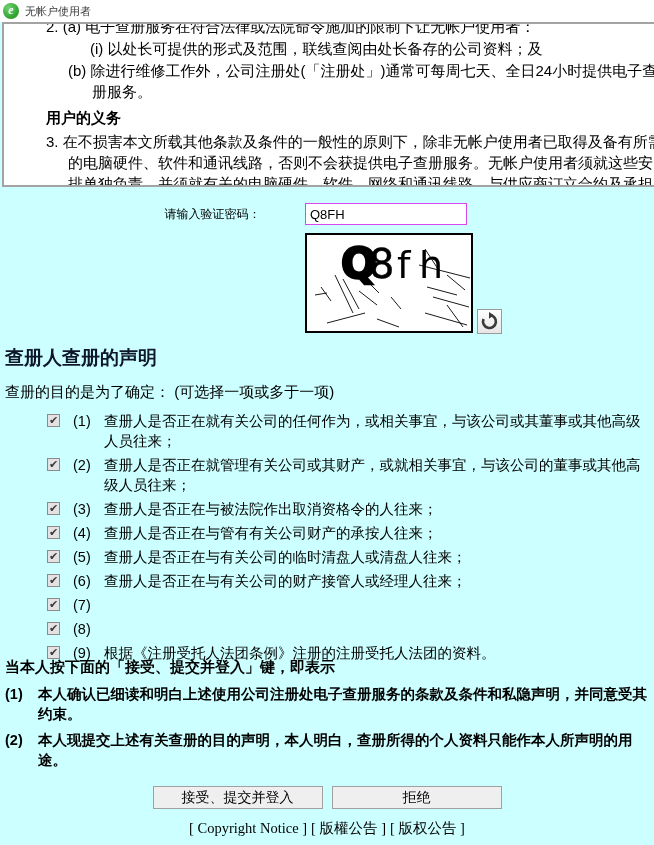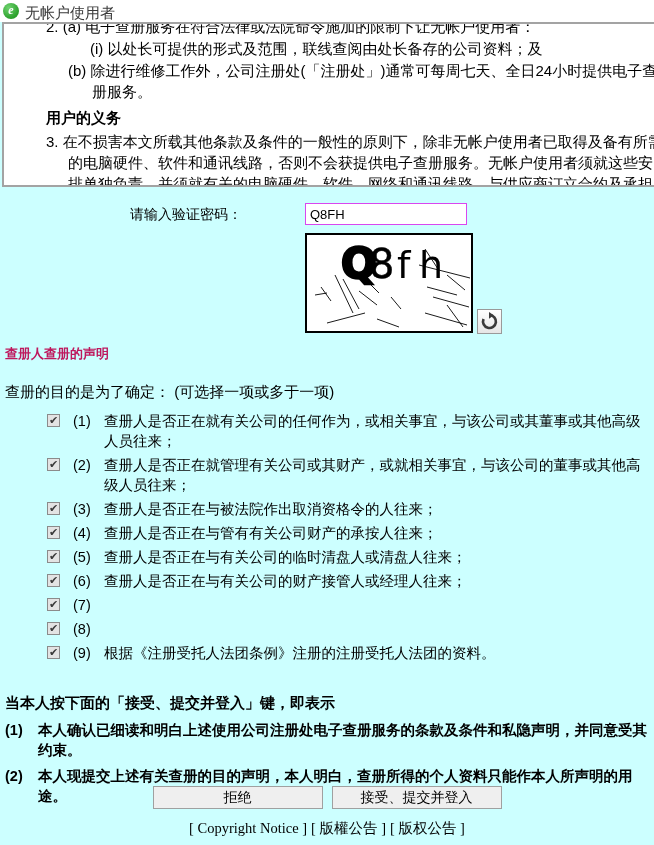--- a/index.html
+++ b/index.html
@@ -9,69 +9,69 @@
     font-family:"Liberation Sans","DejaVu Sans",sans-serif;
     color:#000;
   }
   
   .titlebar{position:absolute;top:0;left:0;width:654px;height:22px;background:#ffffff;}
   .app-icon{
     position:absolute;left:3px;top:3px;width:16px;height:16px;border-radius:50%;
     background:radial-gradient(circle at 35% 30%,#6fd36f,#2ca02c 70%);
     color:#fff;font:italic bold 12px/15px "Liberation Serif",serif;text-align:center;
   }
-  .title-text{position:absolute;left:25px;top:4px;font-size:15px;color:#3a3a3a;}
+  .title-text{position:absolute;left:25px;top:4px;font-size:11px;color:#3a3a3a;}
   
   .terms{
     position:absolute;left:2px;top:22px;width:644px;height:161px;
     background:#fff;border:2px solid #a3a3a3;display:flex;overflow:hidden;padding-left:36px;
   }
   .terms-content{flex:1;overflow:hidden;padding:0 4px 0 6px;font-size:15px;line-height:21px;}
   .terms-inner{margin-top:-8px;}
   .tl{margin:0 0 1px 0;}
   .tl-num2{padding-left:46px;text-indent:-46px;}
   .tl-sub{padding-left:70px;text-indent:-26px;}
   .tl-subb{padding-left:46px;text-indent:-24px;}
   .tl-heading{font-weight:bold;margin:5px 0 3px 0;}
   .tl-num{padding-left:22px;text-indent:-22px;}
   .terms-scroll{width:17px;background:#f3f3f3;position:relative;flex:none;}
   .scroll-down{
     position:absolute;bottom:1px;left:0;width:17px;height:15px;text-align:center;
     font-size:8px;line-height:15px;color:#5a5a5a;cursor:default;
   }
   
-  .cap-label{position:absolute;left:130px;top:206px;width:165px;text-align:left;font-size:14px;}
+  .cap-label{position:absolute;left:130px;top:206px;width:165px;text-align:center;font-size:12px;}
   .cap-input{
     position:absolute;left:305px;top:203px;width:152px;height:18px;
     border:1px solid #d946ef;padding:1px 4px;font-size:13px;
     font-family:"Liberation Sans","DejaVu Sans",sans-serif;background:#fff;
   }
   .cap-img{
     position:absolute;left:305px;top:233px;width:164px;height:96px;
     background:#fff;border:2px solid #000;
   }
   .cap-refresh{
     position:absolute;left:477px;top:309px;width:25px;height:25px;
     border:1px solid #9a9a9a;background:linear-gradient(#fefefe,#e6e6e6);
     display:flex;align-items:center;justify-content:center;cursor:pointer;padding:0;
   }
   
-  .decl-heading{position:absolute;left:5px;top:345px;font-size:13px;font-weight:bold;color:#be185d;}
+  .decl-heading{position:absolute;left:5px;top:345px;font-size:19px;font-weight:bold;color:#0f172a;}
   .decl-intro{position:absolute;left:5px;top:383px;font-size:15px;}
   .purpose-list{position:absolute;left:0;top:411px;width:654px;}
   .prow{display:flex;align-items:flex-start;margin-bottom:4px;font-size:14.5px;line-height:20px;}
   .cb{
     flex:none;margin-left:47px;margin-top:3px;width:13px;height:13px;box-sizing:border-box;
     background:#E3E3E3;border:1px solid #8b8b8b;color:#3a3a3a;
     font-size:11px;line-height:11px;text-align:center;cursor:default;
   }
   .pnum{flex:none;margin-left:13px;width:31px;}
   .ptext{flex:none;width:543px;}
   
-  .agreement{position:absolute;left:5px;top:694px;width:645px;}
+  .agreement{position:absolute;left:5px;top:658px;width:645px;}
   .agr-h{font-size:15px;font-weight:bold;margin-bottom:7px;}
   .arow{display:flex;font-size:14.5px;font-weight:bold;line-height:20px;margin-bottom:6px;}
   .anum{flex:none;width:33px;}
   .atext{flex:1;}
   
   .btn-row{position:absolute;left:0;top:786px;width:654px;display:flex;justify-content:center;gap:9px;}
   .btn{
     width:170px;height:23px;background:#efefef;border:1px solid #a0a0a0;
     font-size:14px;font-family:"Liberation Sans","DejaVu Sans",sans-serif;color:#000;cursor:pointer;
   }
@@ -200,19 +200,19 @@
         <span class="atext">本人确认已细读和明白上述使用公司注册处电子查册服务的条款及条件和私隐声明，并同意受其约束。</span>
       </div>
       <div class="arow">
         <span class="anum">(2)</span>
         <span class="atext">本人现提交上述有关查册的目的声明，本人明白，查册所得的个人资料只能作本人所声明的用途。</span>
       </div>
     </div>
 </div>
 
 <div class="btn-row">
+  <button class="btn">接受、提交并登入</button>
   <button class="btn">拒绝</button>
-  <button class="btn">接受、提交并登入</button>
 </div>
 
 <div class="footer">
   <a>[ Copyright Notice ]</a><a>[ 版權公告 ]</a><a>[ 版权公告 ]</a>
 </div>
 
 </body></html>

